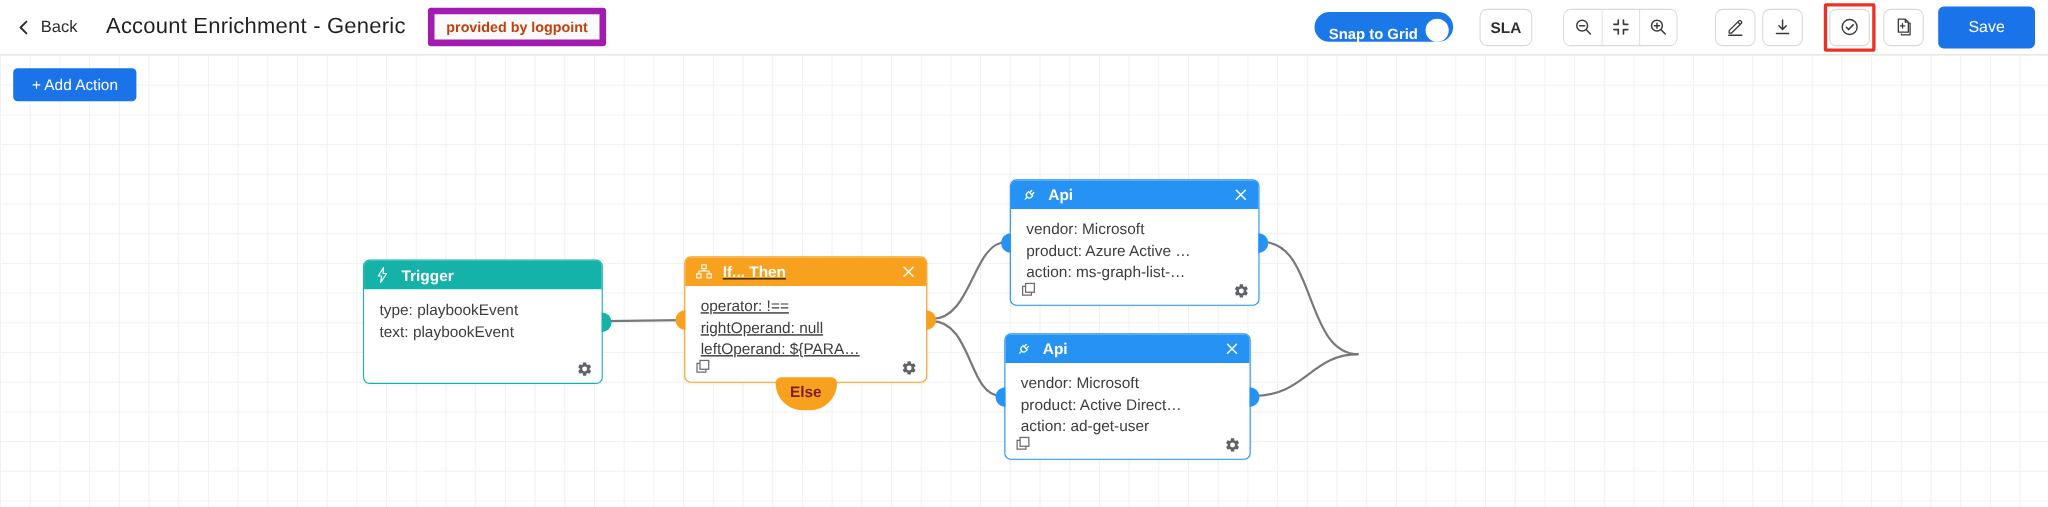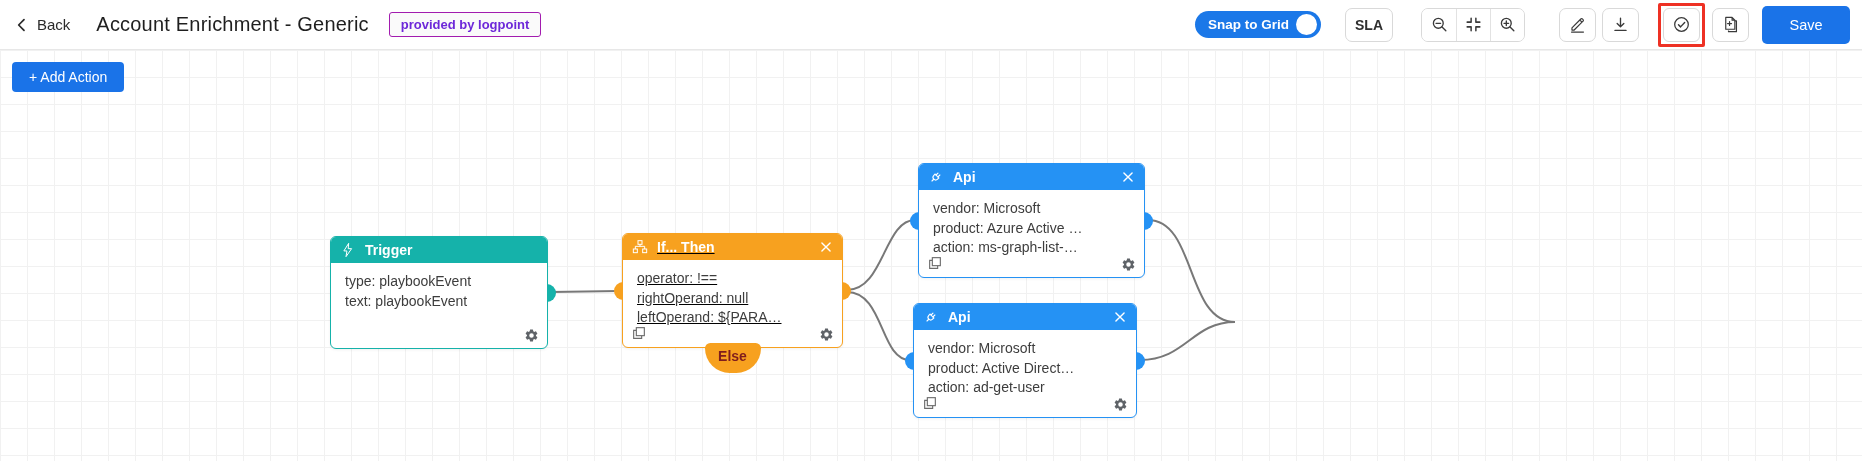--- a/index.html
+++ b/index.html
@@ -6,24 +6,24 @@
   html,body { width:1862px; height:461px; overflow:hidden; background:#fff;
     font-family:"Liberation Sans", sans-serif; }
 
   
   .topbar { position:relative; height:50px; background:#fff; border-bottom:1px solid #e7e7e7;
     display:flex; align-items:center; padding:0 12px 0 14px; z-index:5; }
   .back-btn { display:flex; align-items:center; gap:7px; background:none; border:none;
     font:500 15px "Liberation Sans",sans-serif; color:#2b2b2b; cursor:pointer; }
   .back-btn svg { width:16px; height:16px; stroke:#2b2b2b; }
   .page-title { font:500 20px "Liberation Sans",sans-serif; color:#1f1f1f; margin-left:26px; letter-spacing:.2px; }
-  .provided-badge { margin-left:20px; font:600 13px "Liberation Sans",sans-serif; color:#6d28d9;
-    background:#fafafa; border:1px solid #a21caf; border-radius:3px; padding:4px 11px; }
-
-  .snap-toggle { margin-left:auto; display:flex; align-items:center; gap:7px; height:27px;
+  .provided-badge { margin-left:20px; font:600 13px "Liberation Sans",sans-serif; color:#c2410c;
+    background:#fafafa; border:6px solid #a21caf; border-radius:3px; padding:4px 11px; }
+
+  .snap-toggle { margin-left:auto; display:flex; align-items:flex-end; gap:7px; height:27px;
     background:#1b78e8; border-radius:14px; padding:0 4px 0 13px; cursor:pointer; }
   .snap-toggle .lbl { color:#fff; font:600 13.5px "Liberation Sans",sans-serif; }
   .snap-toggle .knob { width:21px; height:21px; border-radius:50%; background:#fff; }
 
   .tb-btn { height:34px; min-width:35px; background:#fff; border:1px solid #d9d9d9; border-radius:7px;
     display:flex; align-items:center; justify-content:center; color:#3a3a3a; cursor:pointer; padding:0 8px; }
   .tb-btn svg { width:19px; height:19px; stroke:#3a3a3a; }
   .sla-btn { margin-left:24px; font:600 14px "Liberation Sans",sans-serif; color:#2f2f2f; width:48px; }
 
   .zoom-group { margin-left:28px; display:flex; border:1px solid #d9d9d9; border-radius:7px; overflow:hidden; height:34px; }

